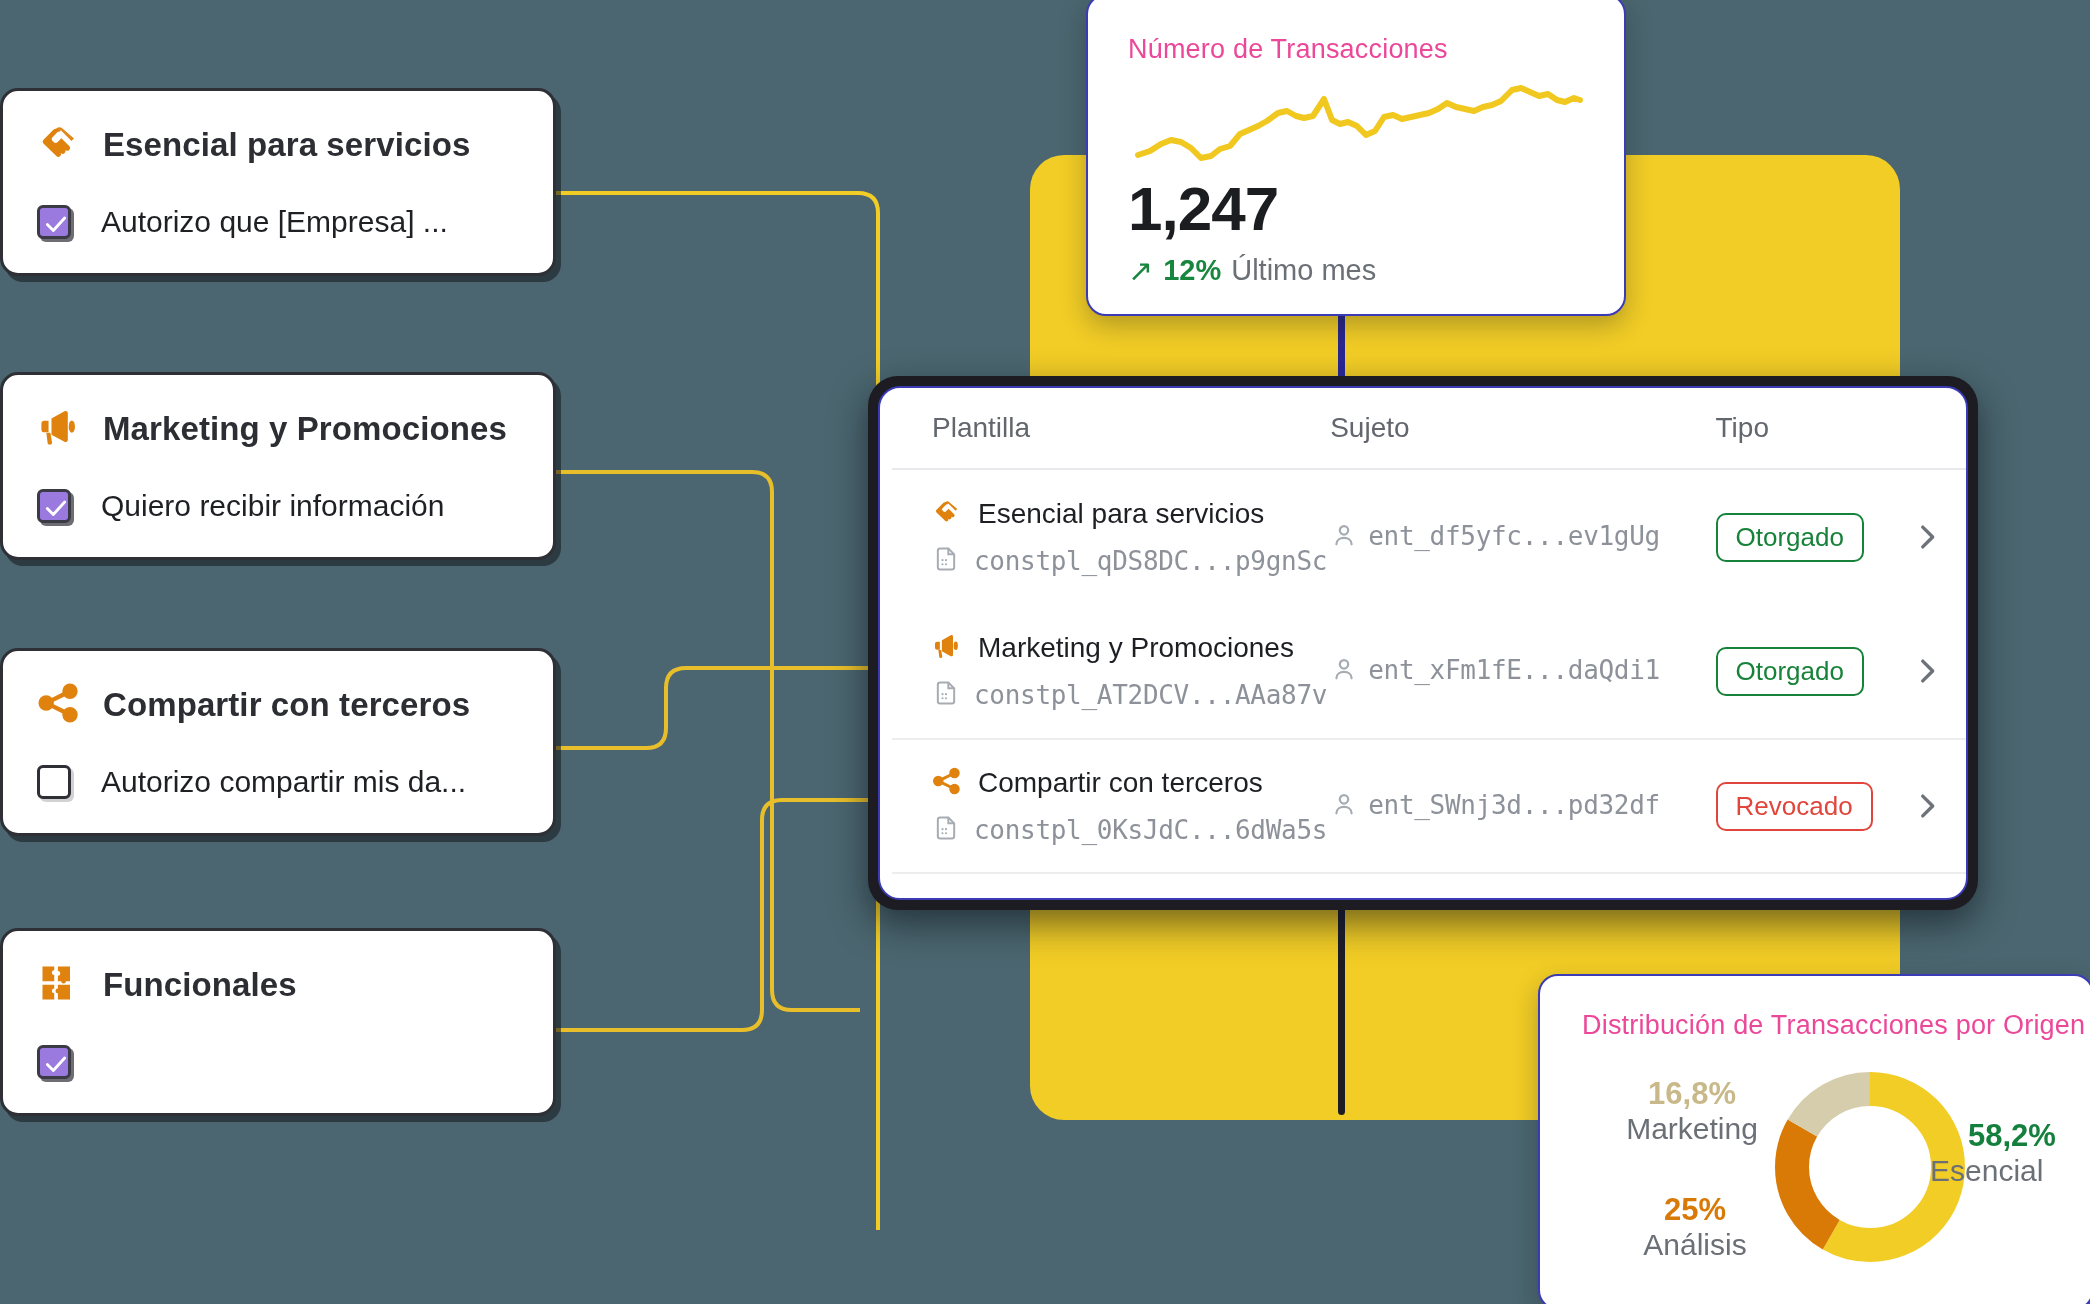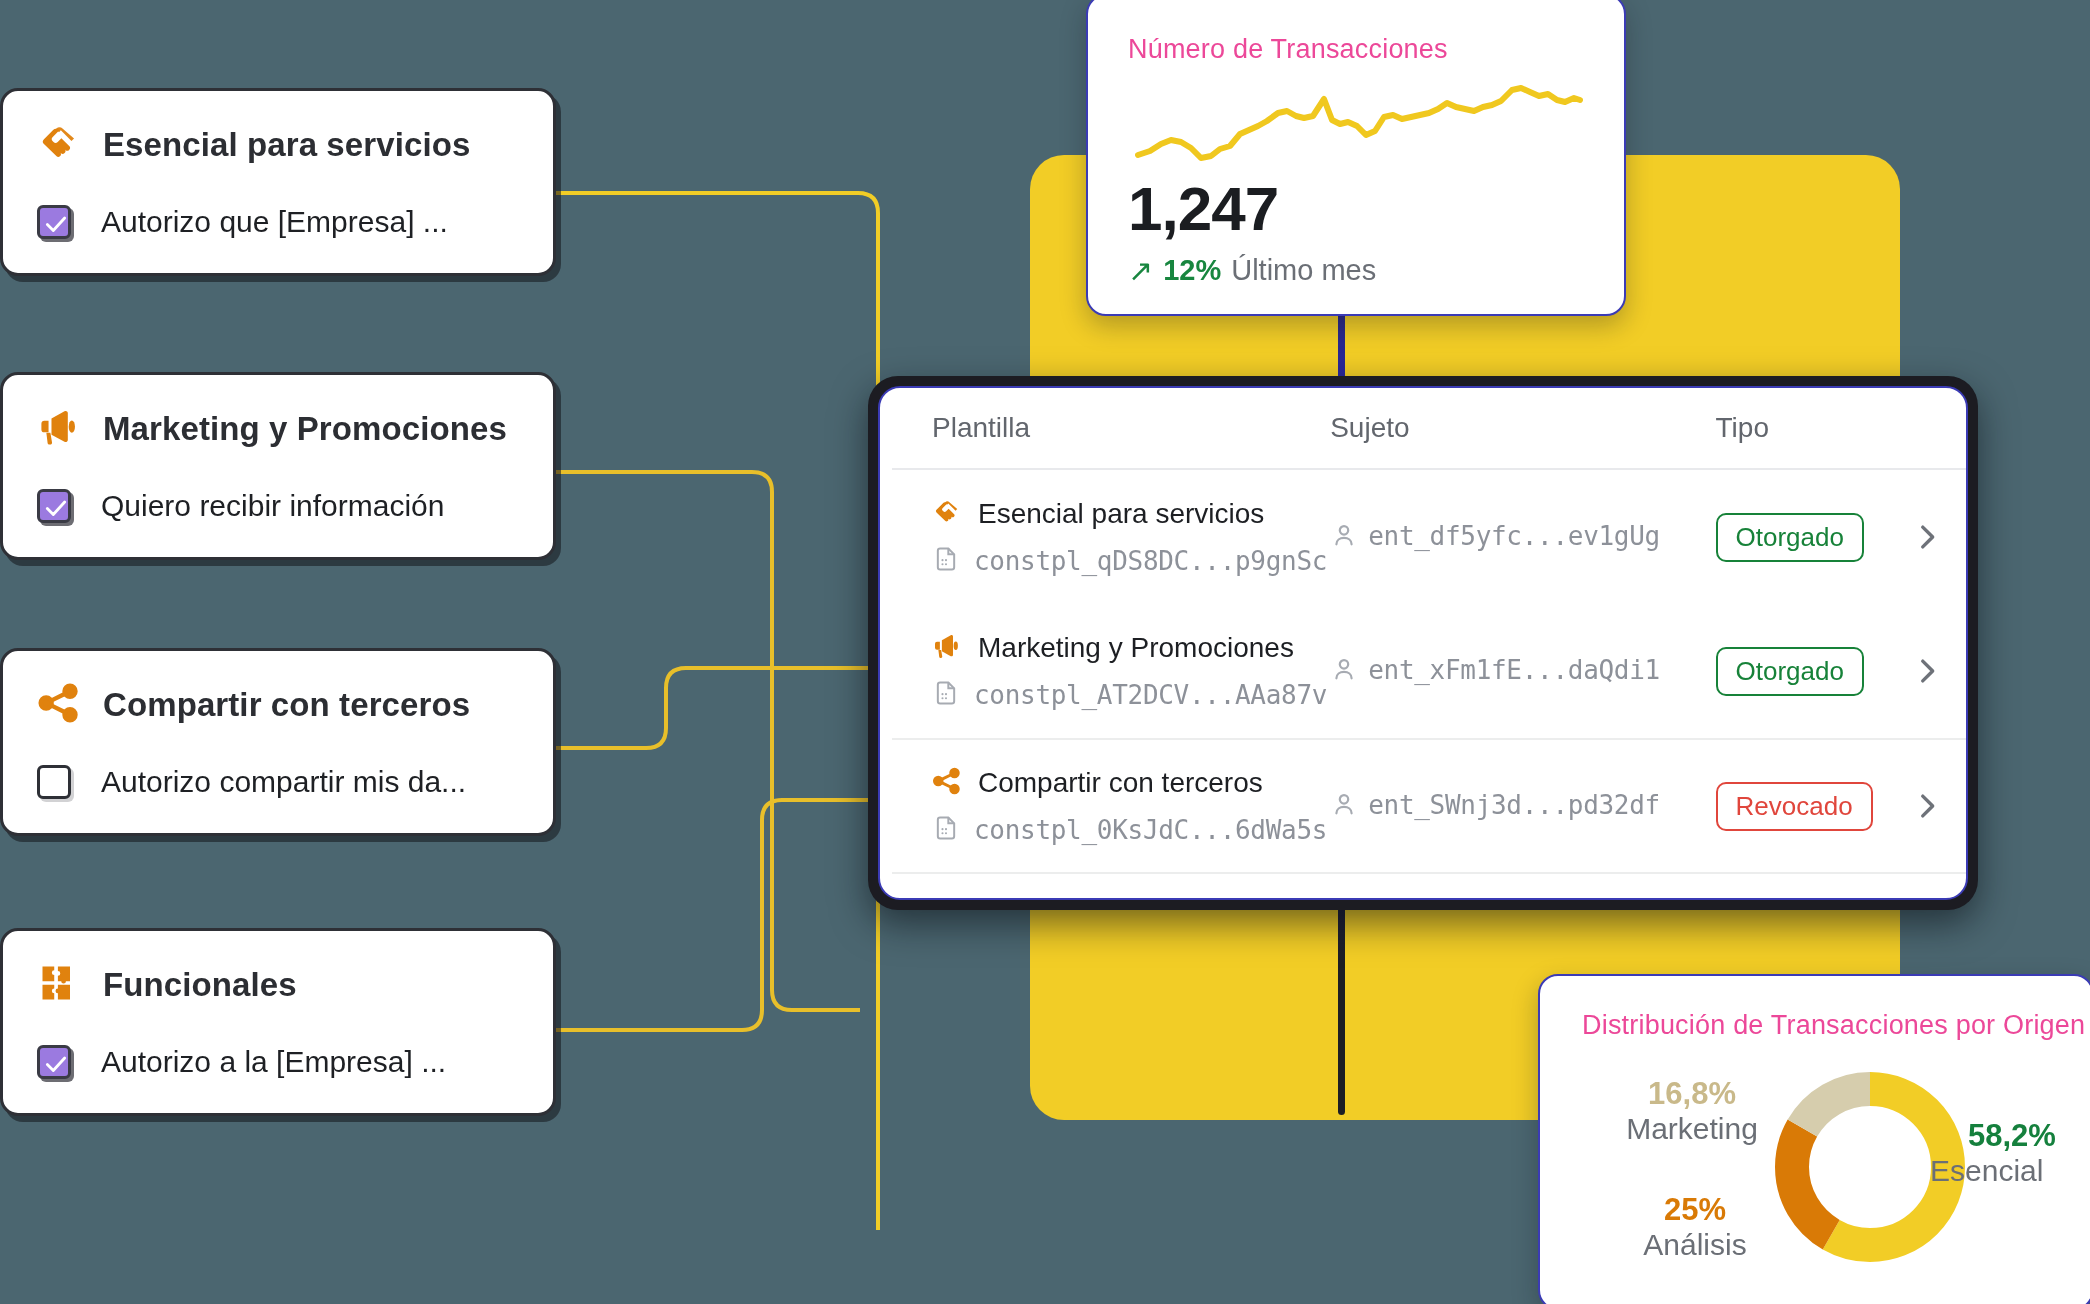--- a/index.html
+++ b/index.html
@@ -226,21 +226,20 @@
         </svg>
       </span>
       <span class="cc-title">Funcionales</span>
     </div>
     <div class="cc-row">
       <span class="cbox on">
         <svg width="26" height="26" viewBox="0 0 24 24" fill="none" stroke="#ffffff" stroke-width="2.6" stroke-linecap="round" stroke-linejoin="round">
             <path d="M4 12.5 9.5 18 20 6.5"></path>
           </svg>
       </span>
-      <span class="cc-label">Autorizo a la [Empresa] ...</span>
     </div>
   </div>
 
   <div class="stat-card" style="left:1086px; top:-6px; width:540px; height:322px; padding:38px 40px 0 40px;">
     <div class="stat-title">Número de Transacciones</div>
 
     <div style="margin-top:18px;">
       <svg width="460" height="86" viewBox="0 0 460 86" preserveAspectRatio="none">
         <polyline fill="none" stroke="#f0c81f" stroke-width="6" stroke-linejoin="round" stroke-linecap="round" points="10,72 22,68 33,61 43,57 53,59 63,65 73,75 83,73 92,66 102,63 112,51 121,47 130,43 139,38
                   150,30 159,28 168,33 176,35 185,33 196,16 204,37 212,41 220,39 229,43 238,52 247,48 256,34 265,32

